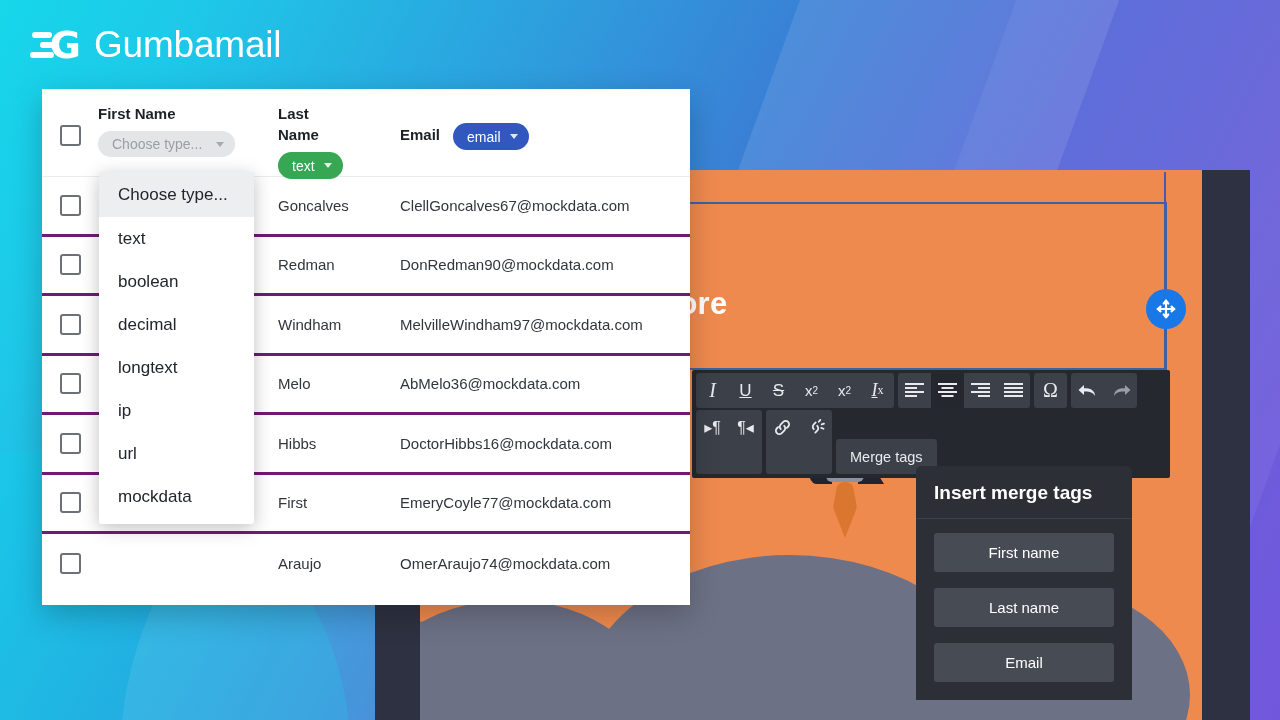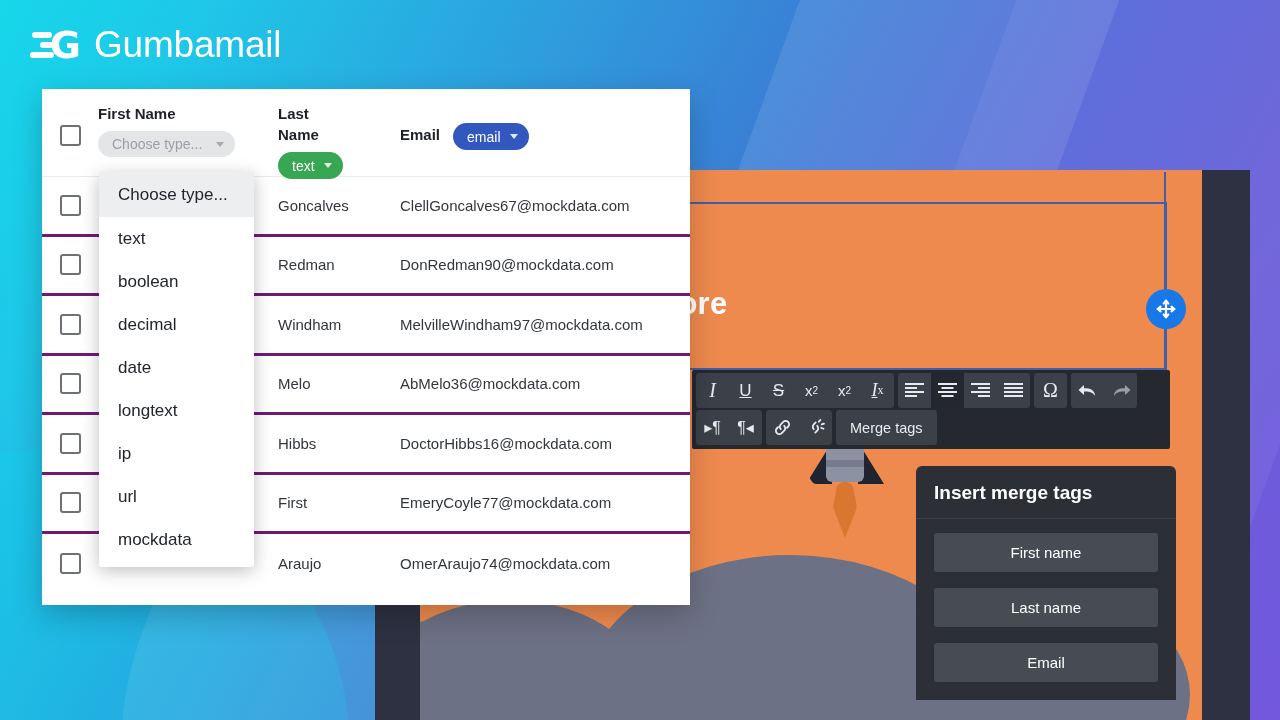--- a/index.html
+++ b/index.html
@@ -208,27 +208,28 @@
   .tb-btn svg { display: block; }
   .tb-text-btn {
     height: 35px;
     padding: 0 14px;
     display: flex; align-items: center; justify-content: center;
     background: #3b4049;
     border-radius: 3px;
     color: #e9ebee;
     font-family: "Liberation Sans", sans-serif;
     font-size: 14.5px;
+    margin-top: 29px;
   }
 
   
   #merge-panel {
     position: absolute;
     left: 916px; top: 466px;
-    width: 260px;
+    width: 216px;
     background: #2c2f36;
     border-radius: 6px 6px 0 0;
     z-index: 30;
     overflow: hidden;
   }
   #merge-panel .mp-title {
     color: #ffffff;
     font-size: 19px;
     font-weight: bold;
     padding: 16px 18px 14px 18px;
@@ -596,21 +597,20 @@
           <div class="cell-ln">Araujo</div>
           <div class="cell-em">OmerAraujo74@mockdata.com</div>
         </div>
       </div>
 
     <div id="type-dropdown" style="left:57px;top:83px;">
         <div class="dd-item first">Choose type...</div>
         <div class="dd-item">text</div>
         <div class="dd-item">boolean</div>
         <div class="dd-item">decimal</div>
-        <div class="dd-item">date</div>
         <div class="dd-item">longtext</div>
         <div class="dd-item">ip</div>
         <div class="dd-item">url</div>
         <div class="dd-item">mockdata</div>
       </div>
   </div>
 
 </div>
 
 </body></html>

